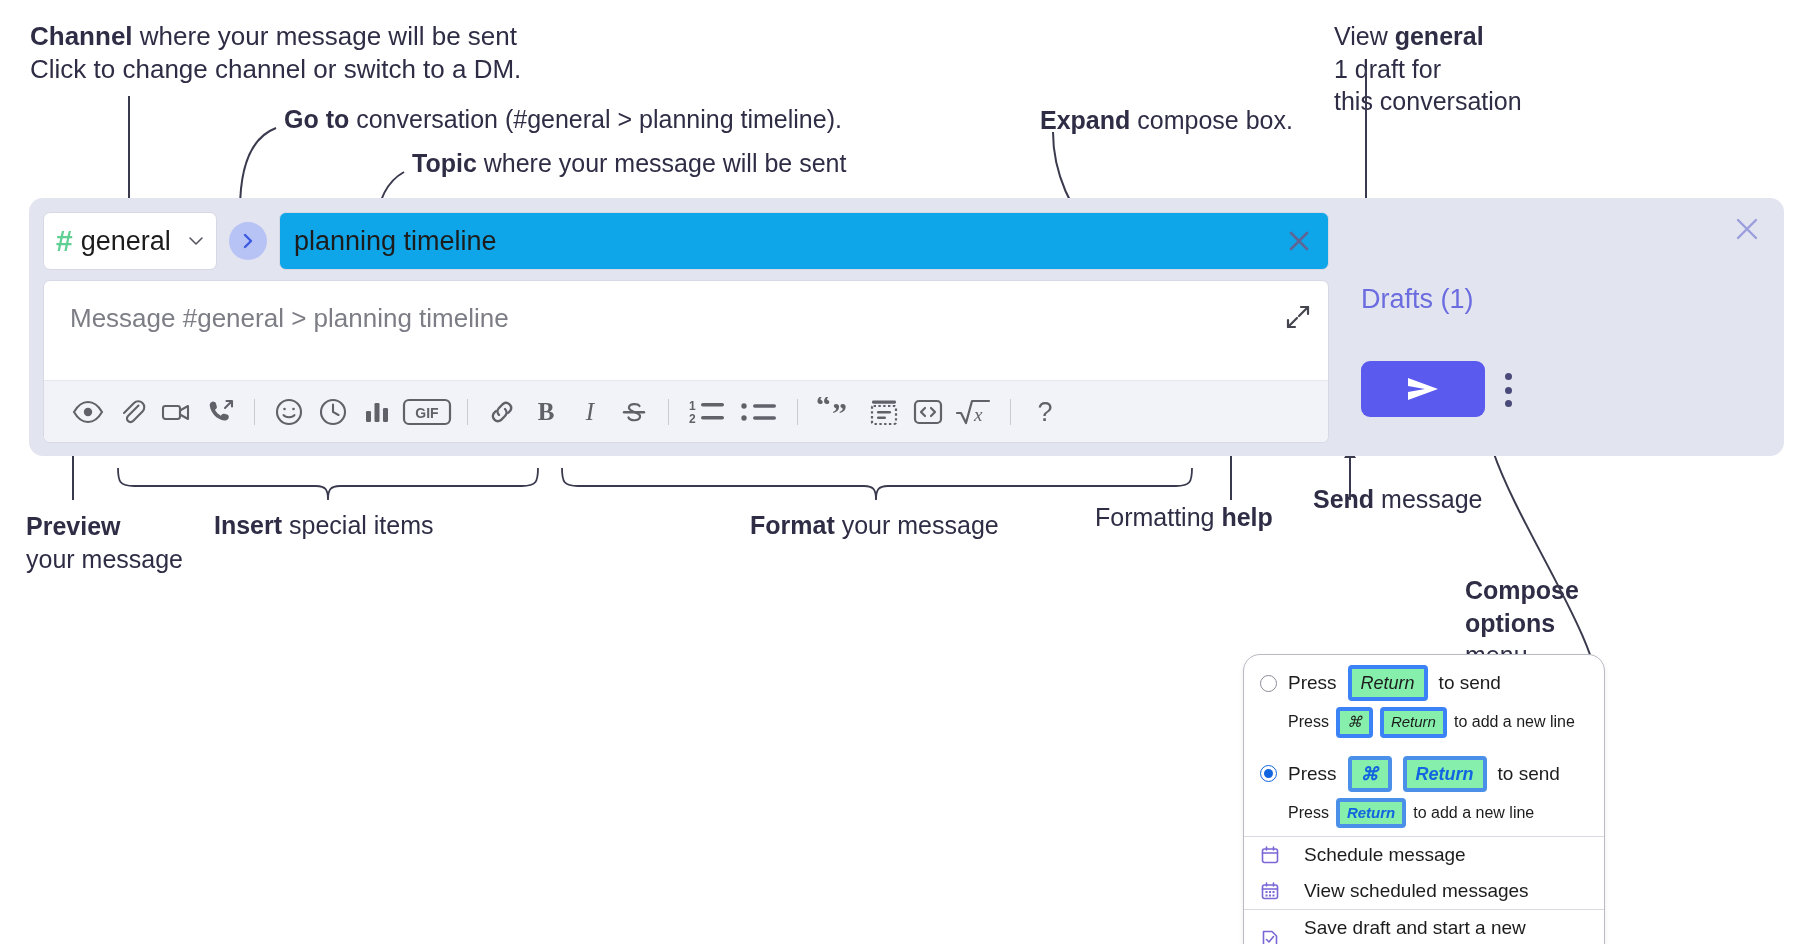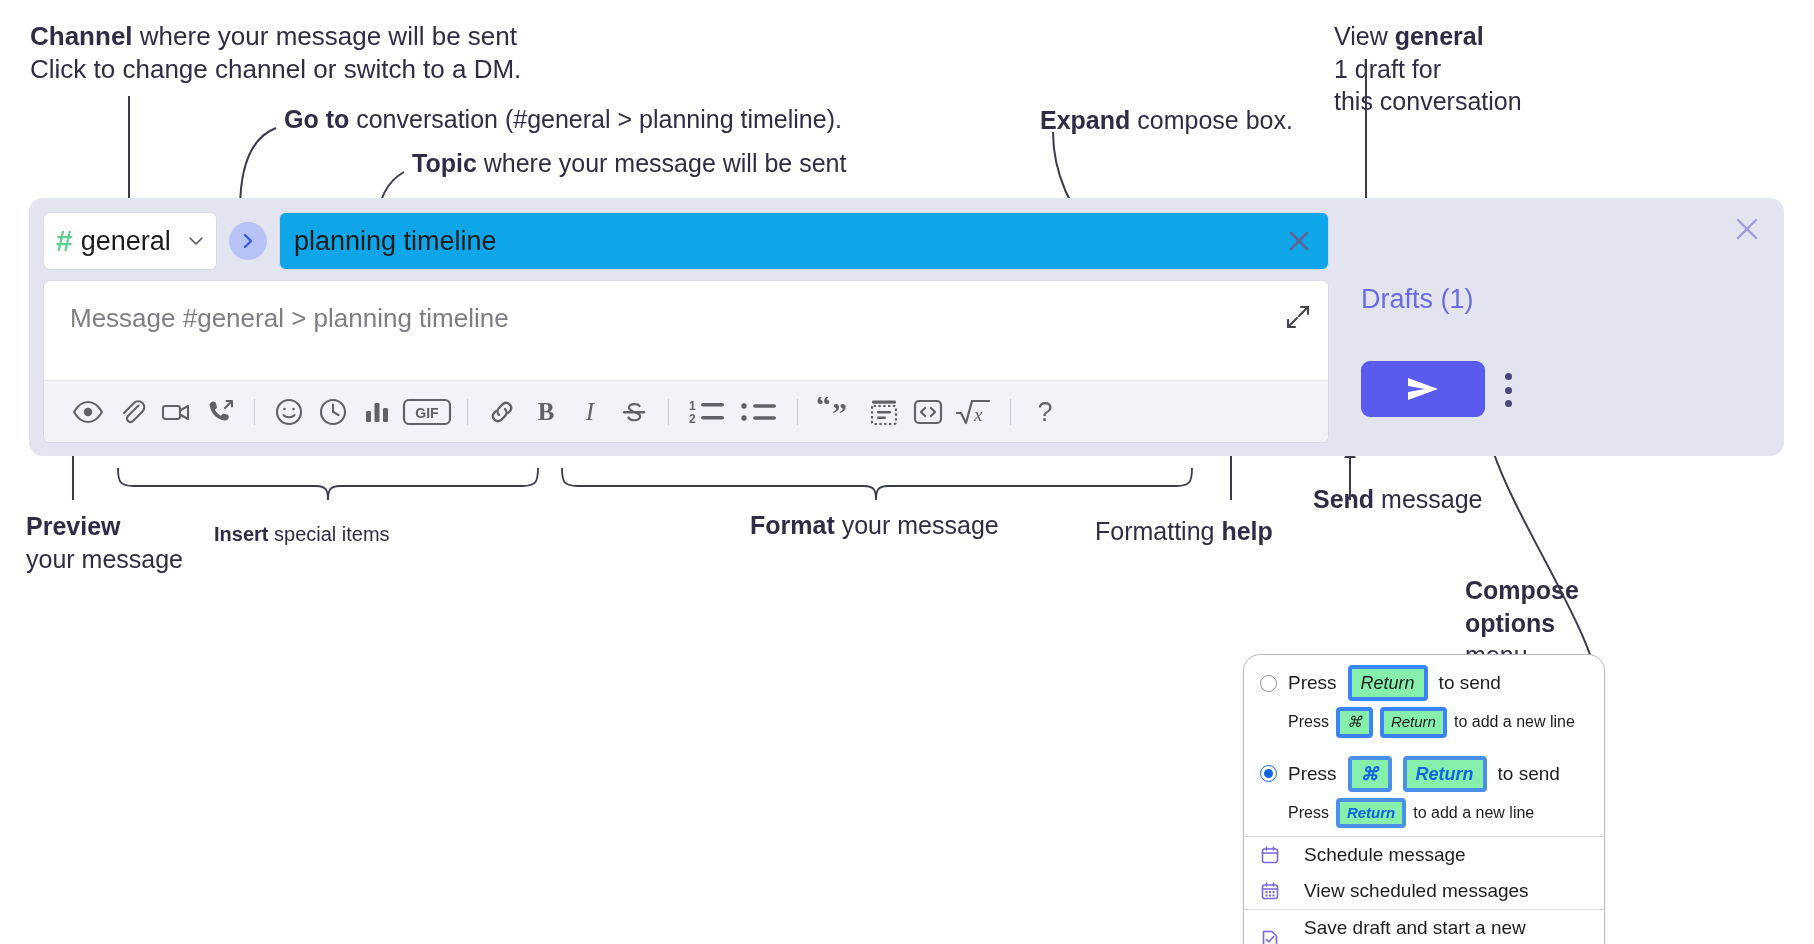--- a/index.html
+++ b/index.html
@@ -14,23 +14,23 @@
   .ann { position:absolute; color:#2e2d45; line-height:1.26; white-space:nowrap; }
   .ann b { font-weight:bold;text-align:center; }
 
   
   #ann-channel   { left:30px;  top:20px;  font-size:26px; }
   #ann-goto      { left:284px; top:104px; font-size:25px; }
   #ann-topic     { left:412px; top:148px; font-size:25px; }
   #ann-expand    { left:1040px;top:105px; font-size:25px; }
   #ann-drafts    { left:1334px;top:20px;  font-size:25px; line-height:1.3; }
   #ann-preview   { left:26px;  top:510px; font-size:25px; line-height:1.32; }
-  #ann-insert    { left:214px; top:522px; font-size:20px; }
+  #ann-insert    { left:214px; top:510px; font-size:25px; }
   #ann-format    { left:750px; top:510px; font-size:25px; }
-  #ann-help      { left:1095px;top:516px; font-size:25px; }
+  #ann-help      { left:1095px;top:502px; font-size:25px; }
   #ann-send      { left:1313px;top:484px; font-size:25px; }
   #ann-compose   { left:1465px;top:574px; font-size:25px; line-height:1.3; }
 
   
   #overlay { position:absolute; left:0; top:0; width:1814px; height:944px; pointer-events:none; }
 
   
   #compose-panel {
     position:absolute; left:29px; top:198px; width:1755px; height:258px;
     background:#e2e4f0; border-radius:14px;

